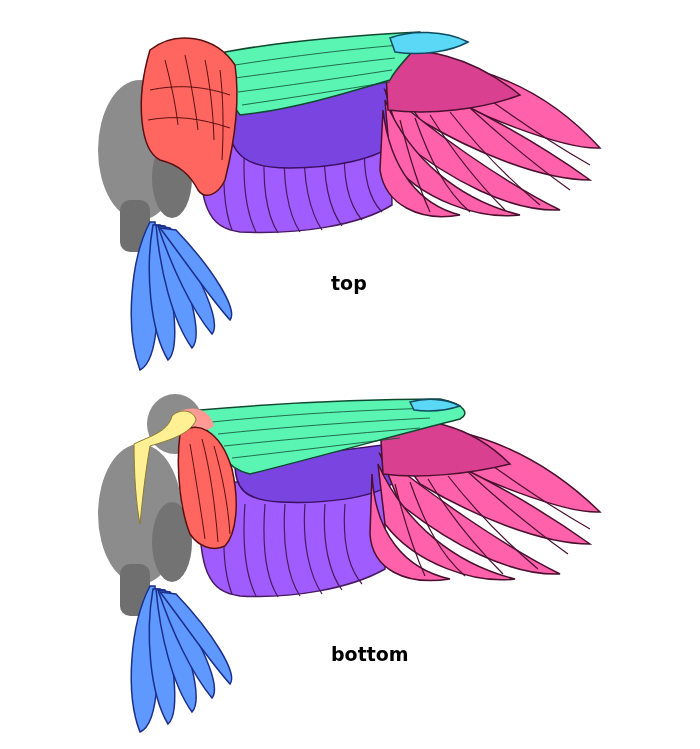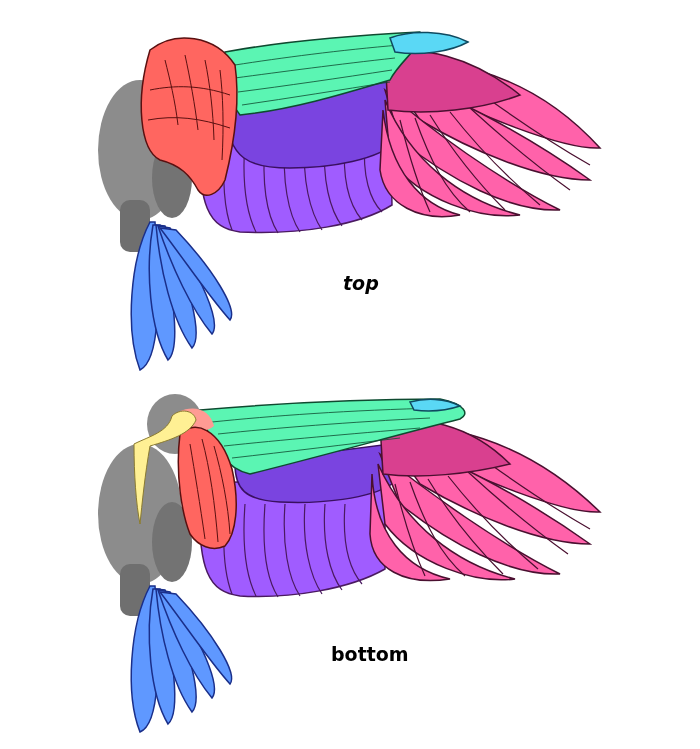--- a/index.html
+++ b/index.html
@@ -85,21 +85,21 @@
     </g>
     <g stroke="#5a1010" stroke-width="1" fill="none">
       <path d="M165 60 C170 80 175 100 178 125"></path>
       <path d="M185 55 C190 78 195 105 198 130"></path>
       <path d="M205 60 C210 85 213 110 214 140"></path>
       <path d="M220 70 C223 95 224 125 222 160"></path>
       <path d="M150 90 C175 85 200 85 230 95"></path>
       <path d="M148 120 C175 115 200 118 230 128"></path>
     </g>
   </svg>
-  <div class="caption" style="left:343px; top:272px;font-style:italic;">top</div>
+  <div class="caption" style="left:331px; top:272px;">top</div>
 </div>
 
 <div class="panel" style="top:374px;">
   <svg width="700" height="375" viewBox="0 0 700 375">
     <g>
       <ellipse cx="175" cy="50" rx="28" ry="30" fill="#8c8c8c"></ellipse>
       <ellipse cx="140" cy="140" rx="42" ry="70" fill="#8c8c8c"></ellipse>
       <ellipse cx="172" cy="168" rx="20" ry="40" fill="#737373"></ellipse>
       <rect x="120" y="190" width="30" height="52" rx="10" fill="#6f6f6f"></rect>
     </g>

